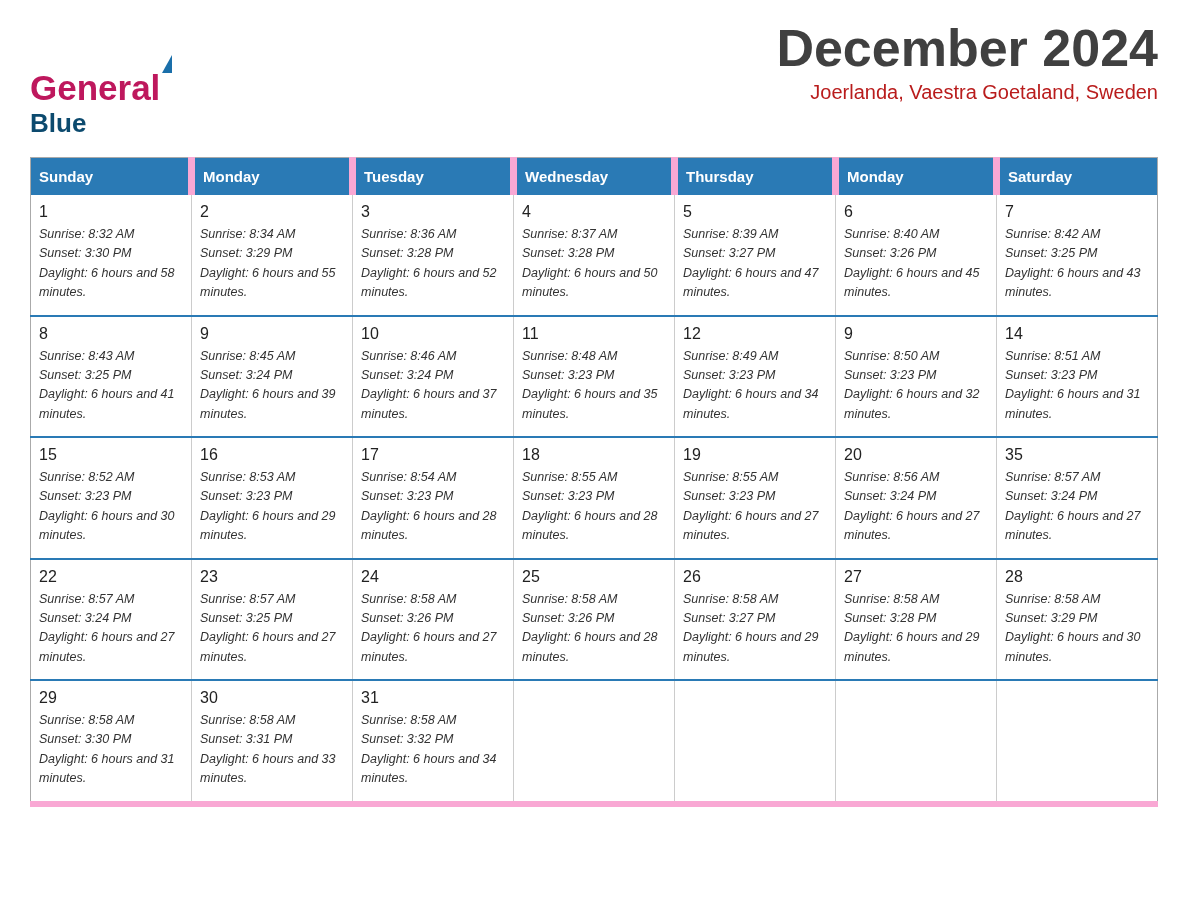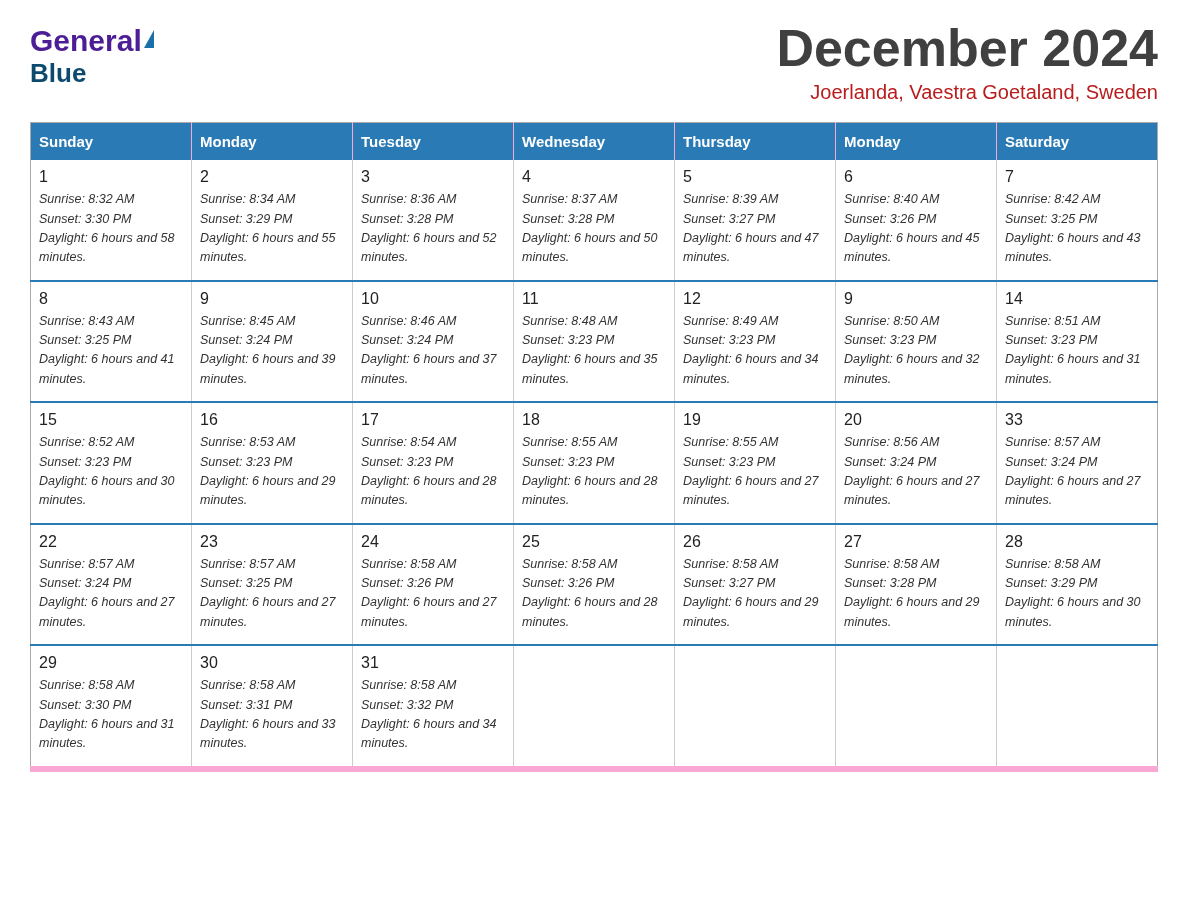--- a/index.html
+++ b/index.html
@@ -20,24 +20,25 @@
       display: flex;
       flex-direction: column;
       align-items: flex-start;
       margin-top: 4px;
     }
     .logo-text {
       display: flex;
       align-items: center;
     }
     .logo-general {
-      font-size: 30px;
+      font-size: 35px;
       font-weight: bold;
-      color: #4c1d95;
+      color: #be185d;
       font-family: Arial, sans-serif;
+      margin-top: 44px;
     }
     .logo-triangle {
       width: 0;
       height: 0;
       border-left: 10px solid transparent;
       border-bottom: 18px solid #1a6faa;
       margin-left: 2px;
       margin-top: -4px;
     }
     .title-area {
@@ -59,21 +60,21 @@
       border-collapse: collapse;
       border: 1px solid #aaa;
     }
     .calendar-table th {
       background-color: #2a7ab5;
       color: #fff;
       font-size: 15px;
       font-weight: bold;
       padding: 10px 8px;
       text-align: left;
-      border-right: 1px solid #f9a8d4;
+      border-right: 7px solid #f9a8d4;
     }
     .calendar-table th:last-child {
       border-right: none;
     }
     .calendar-table td {
       vertical-align: top;
       padding: 8px 8px 12px 8px;
       border-right: 1px solid #ccc;
       border-bottom: 2px solid #2a7ab5;
       width: 14.28%;
@@ -295,21 +296,21 @@
         </td>
         <td>
           <span class="day-number">20</span>
           <div class="day-info">
             Sunrise: 8:56 AM<br>
             Sunset: 3:24 PM<br>
             Daylight: 6 hours&nbsp;and&nbsp;27 minutes.
           </div>
         </td>
         <td>
-          <span class="day-number">33</span>
+          <span class="day-number">35</span>
           <div class="day-info">
             Sunrise: 8:57 AM<br>
             Sunset: 3:24 PM<br>
             Daylight: 6 hours&nbsp;and&nbsp;27 minutes.
           </div>
         </td>
       </tr>
       <tr>
         <td>
           <span class="day-number">22</span>

